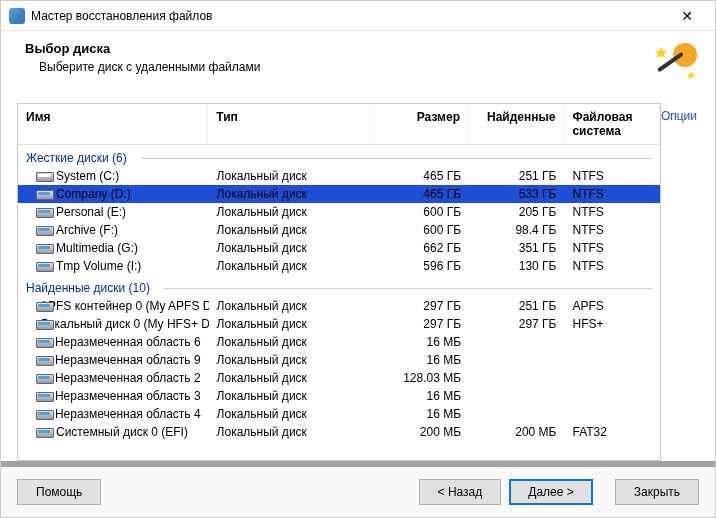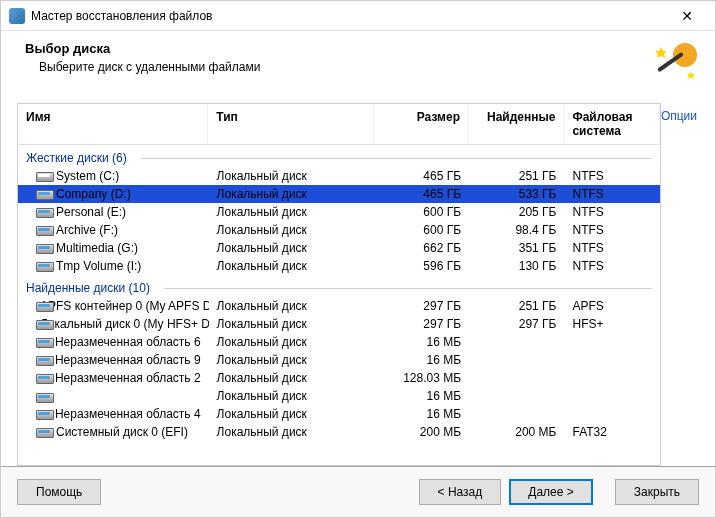--- a/index.html
+++ b/index.html
@@ -33,21 +33,21 @@
 .row { display: flex; align-items: center; height: 18px; font-size: 12px; }
 .row.selected { background: #1d4ed8; }
 .row .cell { padding: 1px 8px; overflow: hidden; white-space: nowrap; text-overflow: ellipsis; }
 .row .col-name { display: flex; align-items: flex-start; gap: 4px; padding-left: 18px; }
 .drive-icon { width: 16px; height: 12px; display: inline-block; position: relative; }
 .drive-icon::before { content: ""; position: absolute; left: 0; top: 3px; width: 16px; height: 8px; background: linear-gradient(#e0e0e0,#9a9a9a); border: 1px solid #666; border-radius: 1px; }
 .drive-icon::after { content: ""; position: absolute; left: 2px; top: 5px; width: 12px; height: 3px; background: #4aa3df; border-radius: 1px; }
 .drive-icon.win::after { background: #fff; }
 .options { text-align: right; padding: 6px 2px 4px 0; }
 .options a { color: #1d4ed8; text-decoration: none; font-size: 12px; cursor: pointer; }
-.footer { border-top: 1px solid #a3a3a3; padding: 12px 16px; display: flex; align-items: center; background: #f8f8f8; }
+.footer { border-top: 6px solid #a3a3a3; padding: 12px 16px; display: flex; align-items: center; background: #f8f8f8; }
 .btn { height: 26px; padding: 0 18px; background: #e1e1e1; border: 1px solid #adadad; font-size: 12px; cursor: pointer; }
 .btn.primary { border: 2px solid #0078d7; padding: 0 17px; }
 .spacer { flex: 1; }
 .gap { width: 8px; }
 .gap-lg { width: 22px; }
 </style>
 </head>
 <body>
 
 <div class="titlebar">
@@ -195,20 +195,21 @@
             <span>Неразмеченная область 2</span>
           </div>
           <div class="cell col-type">Локальный диск</div>
           <div class="cell col-size">128.03 МБ</div>
           <div class="cell col-free"></div>
           <div class="cell col-fs"></div>
         </div>
         <div class="row">
           <div class="cell col-name">
             <span class="drive-icon"></span>
+            <span>Неразмеченная область 3</span>
           </div>
           <div class="cell col-type">Локальный диск</div>
           <div class="cell col-size">16 МБ</div>
           <div class="cell col-free"></div>
           <div class="cell col-fs"></div>
         </div>
         <div class="row">
           <div class="cell col-name">
             <span class="drive-icon"></span>
             <span>Неразмеченная область 4</span>

